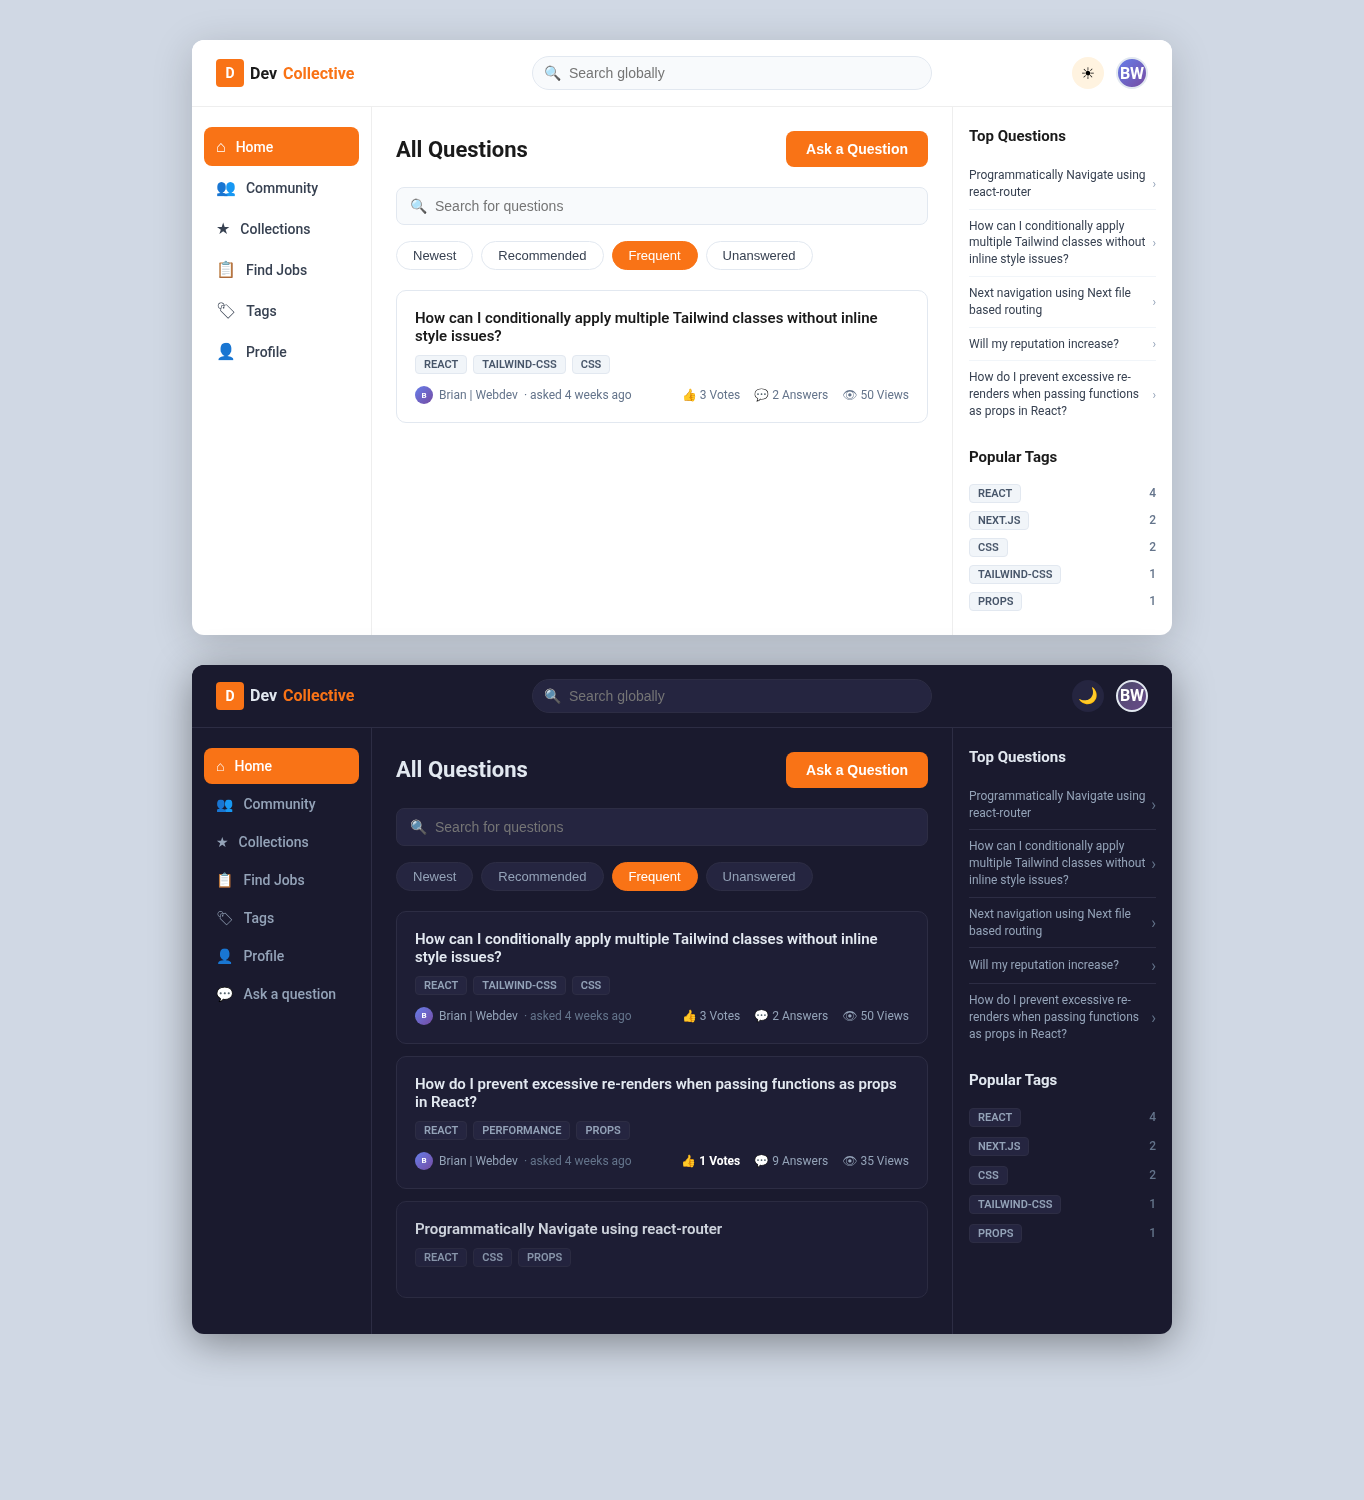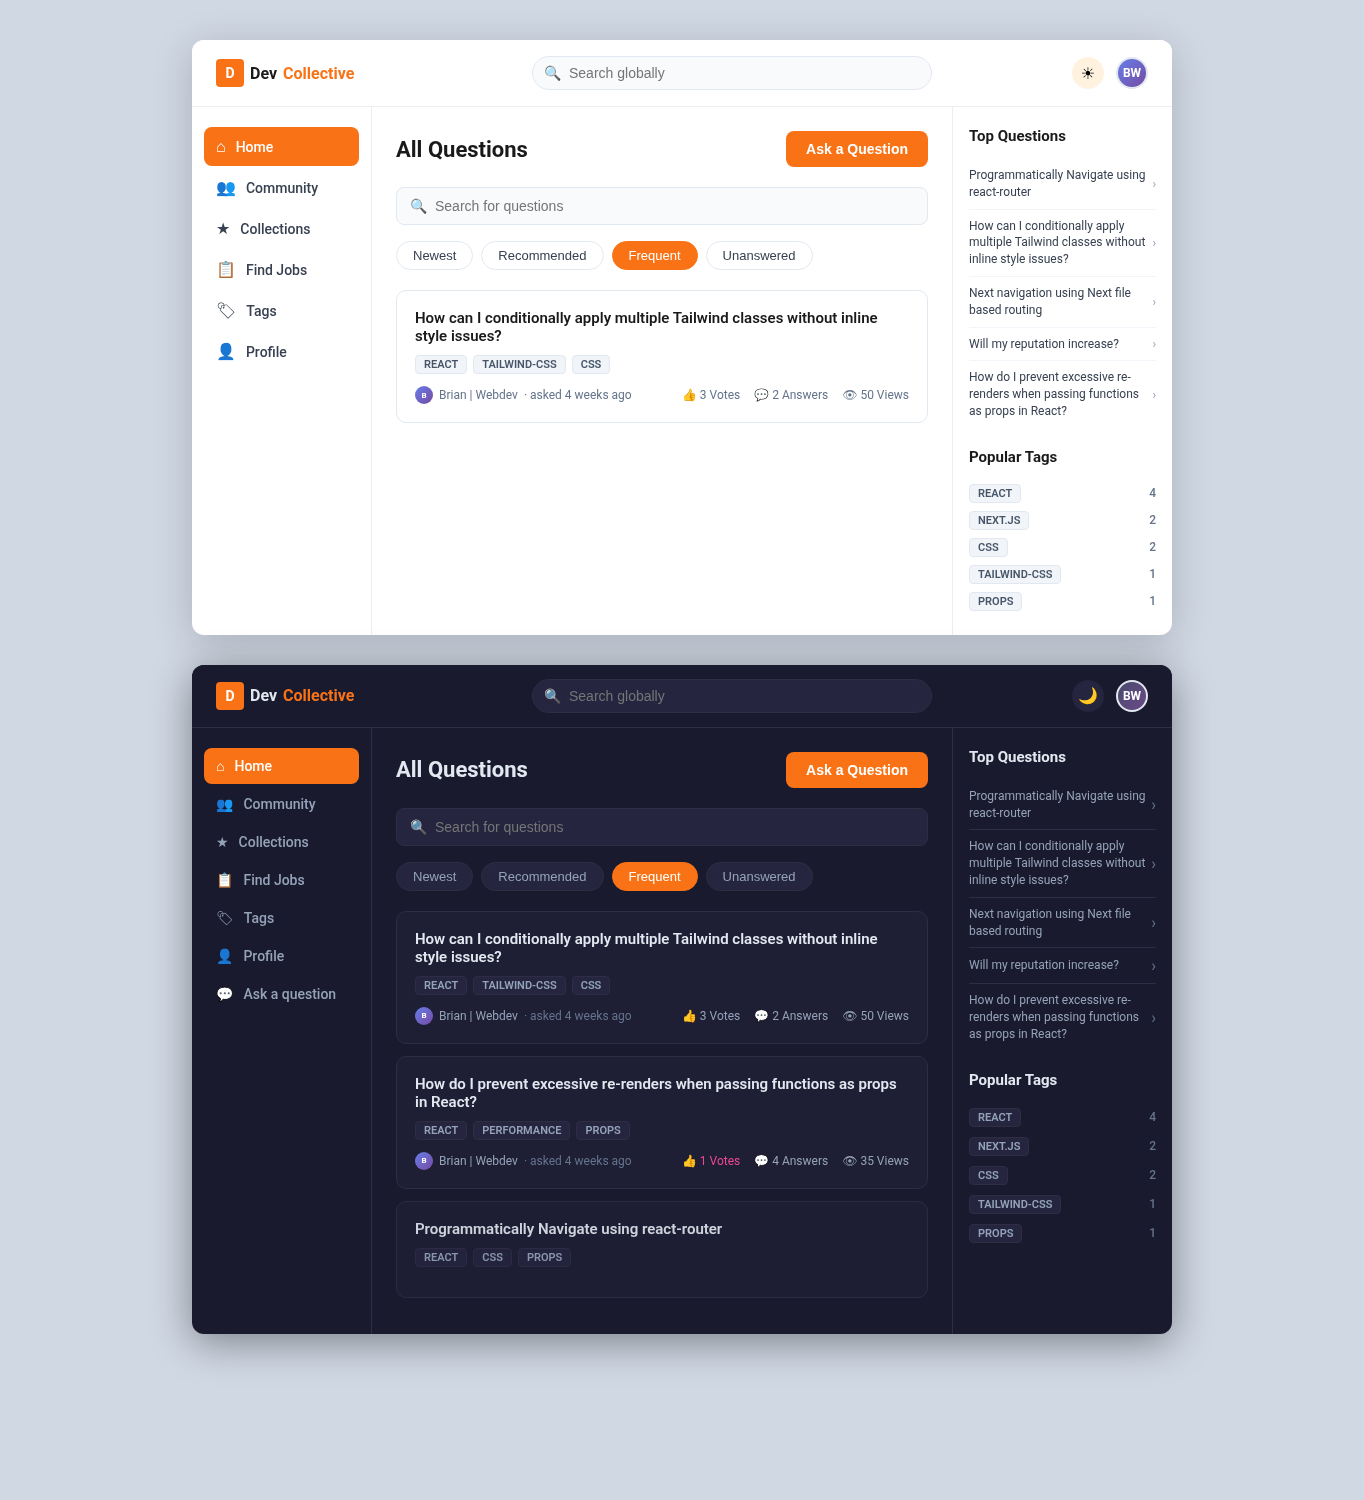--- a/index.html
+++ b/index.html
@@ -88,21 +88,21 @@
       display: flex; align-items: center; justify-content: center;
       font-size: 16px;
     }
     .avatar {
       width: 32px; height: 32px;
       border-radius: 50%;
       background: linear-gradient(135deg, #667eea 0%, #764ba2 100%);
       border: 2px solid #e2e8f0;
       overflow: hidden;
       display: flex; align-items: center; justify-content: center;
-      color: white; font-size: 12px; font-weight: bold;
+      color: white; font-size: 16px; font-weight: bold;
     }
 
     
     .main-layout {
       display: flex;
       min-height: 500px;
     }
 
     
     .sidebar {
@@ -785,22 +785,22 @@
           <span class="tag-dark">PERFORMANCE</span>
           <span class="tag-dark">PROPS</span>
         </div>
         <div class="question-meta-dark">
           <div class="meta-left">
             <span class="meta-avatar">B</span>
             <span style="color:#94a3b8;">Brian | Webdev</span>
             <span style="color:#64748b;">· asked 4 weeks ago</span>
           </div>
           <div class="meta-right">
-            <span class="meta-stat" style="color:#ec4899;">👍 1 Votes</span>
-            <span class="meta-stat" style="color:#94a3b8;">💬 4 Answers</span>
+            <span class="meta-stat" style="color:#ffffff;font-weight:bold;">👍 1 Votes</span>
+            <span class="meta-stat" style="color:#94a3b8;">💬 9 Answers</span>
             <span class="meta-stat" style="color:#94a3b8;">👁 35 Views</span>
           </div>
         </div>
       </div>
 
       <div class="question-card-dark" style="opacity:0.9;">
         <div class="question-title-dark">Programmatically Navigate using react-router</div>
         <div class="tags-row">
           <span class="tag-dark">REACT</span>
           <span class="tag-dark">CSS</span>

